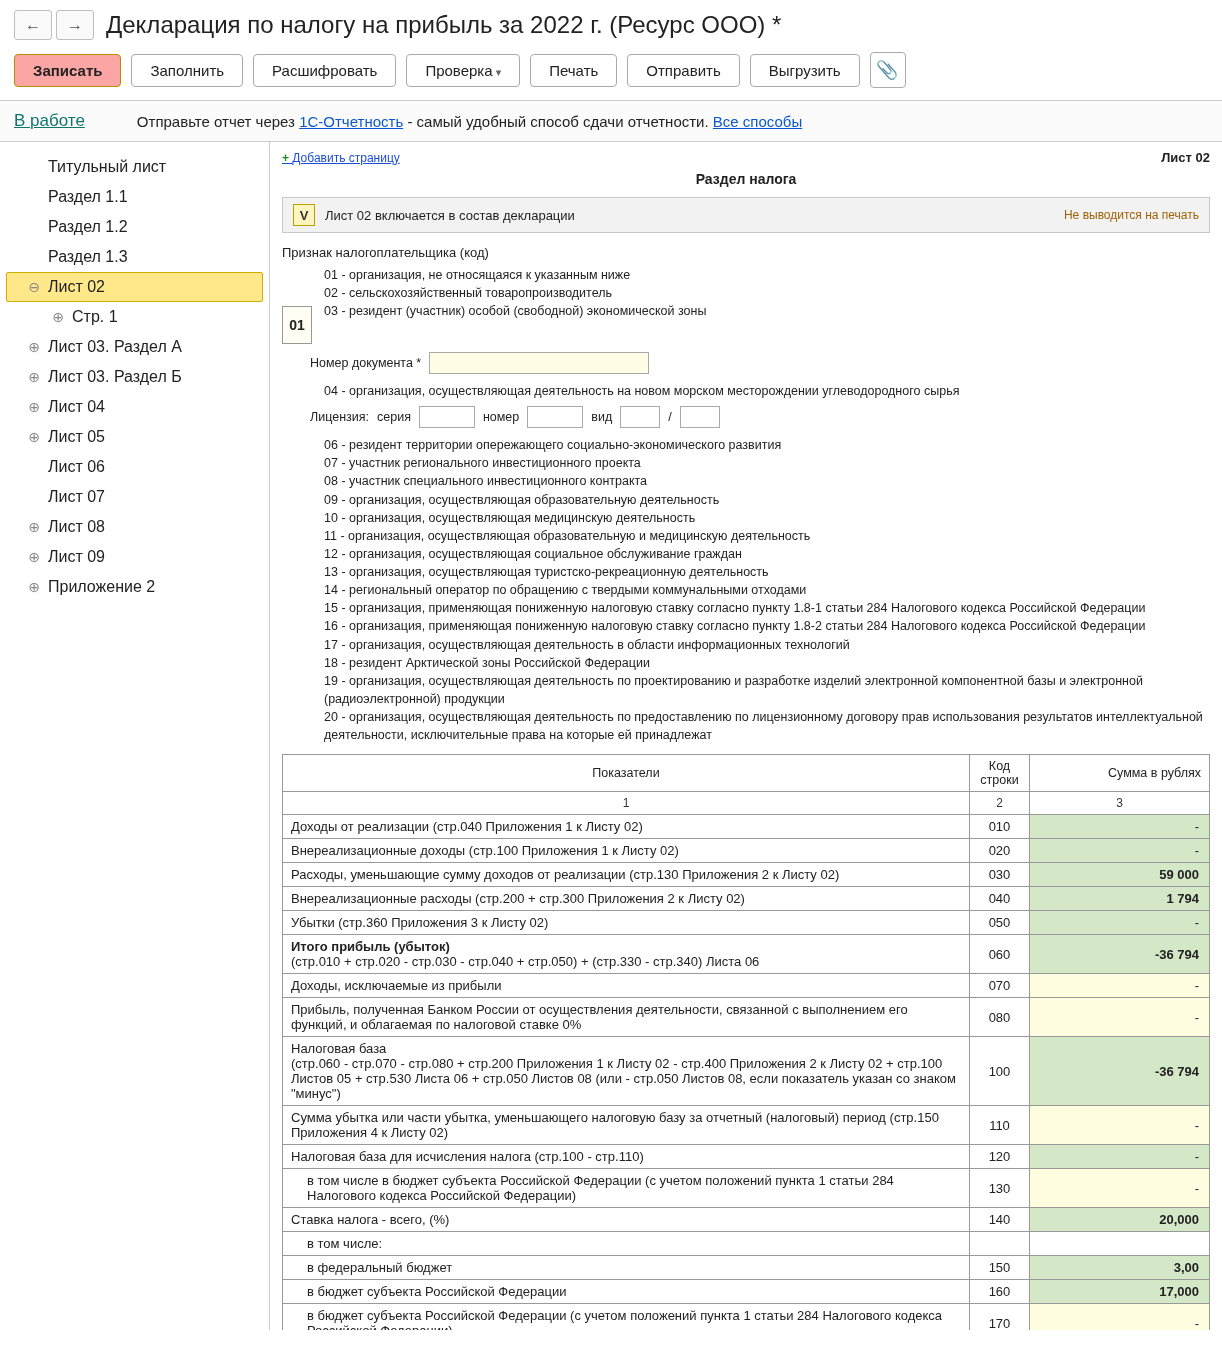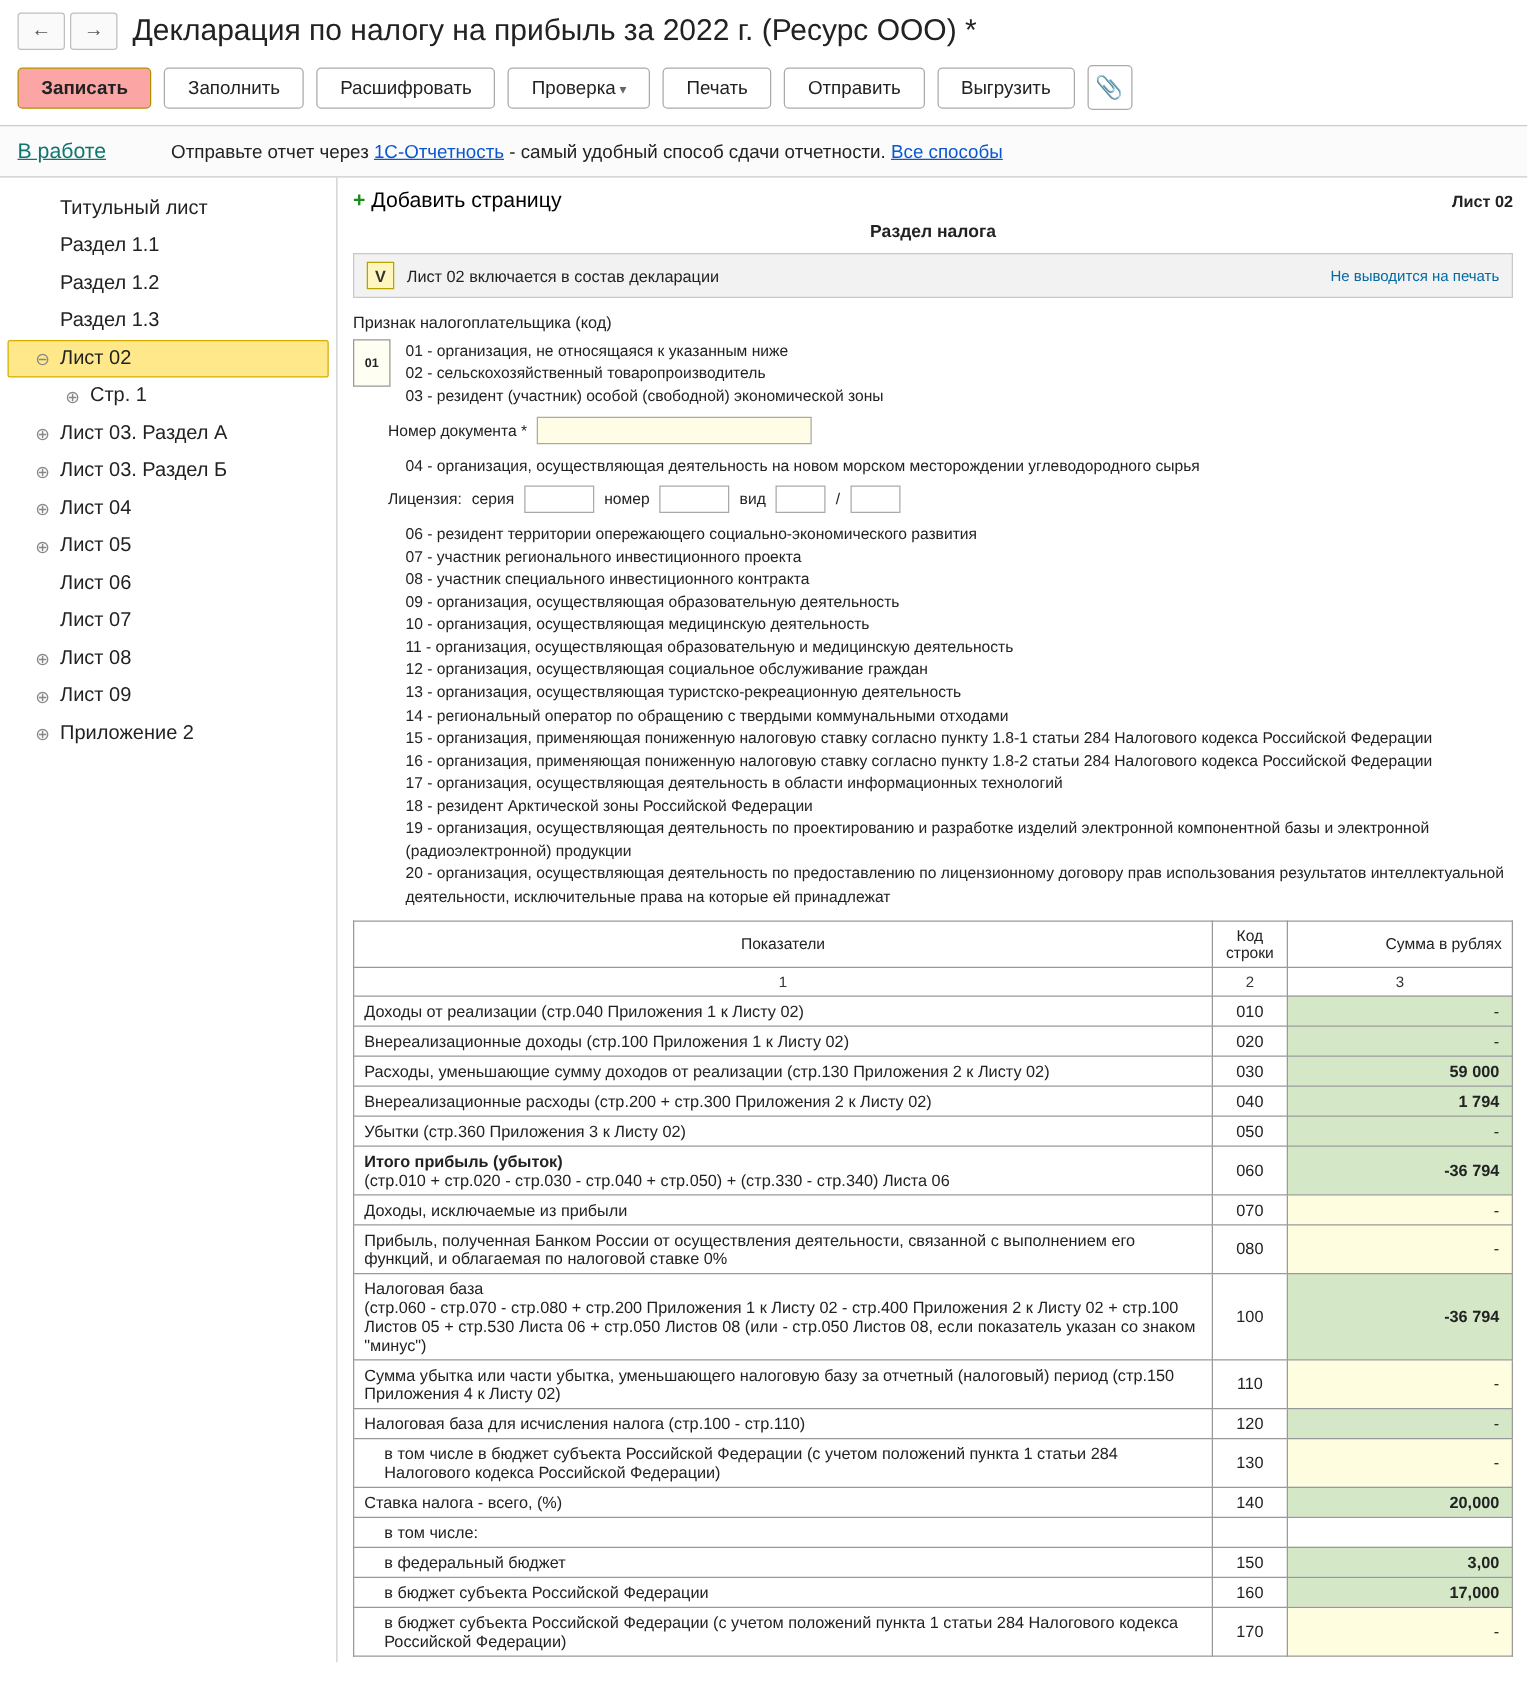--- a/index.html
+++ b/index.html
@@ -49,41 +49,41 @@
   .tree-item.level-2{ padding-left:44px;}
   .tree-item.selected { background:#ffe88a; border:1px solid #d4ad00; padding:5px 7px 5px 19px;}
   .expander {
     width:16px; height:16px; flex:0 0 16px;
     display:inline-flex; align-items:center; justify-content:center;
     color:#888; font-size:14px; cursor:pointer;
   }
   .expander.empty { visibility:hidden;}
   .main { flex:1; overflow:auto; padding:8px 12px 20px 12px; font-size:13px;}
   .main-top { display:flex; align-items:center; justify-content:space-between; margin-bottom:6px;}
-  .add-page { color:#000000; cursor:pointer; font-size:17px;}
+  .add-page { color:#1d4ed8; text-decoration:underline; cursor:pointer; font-size:12px;}
   .add-page::before{content:"+ "; color:#1a8c1a; font-weight:bold;}
   .sheet-label{ font-weight:bold; font-size:13px;}
   .section-title { text-align:center; font-weight:bold; font-size:14px; margin:4px 0 10px;}
   .incl-bar {
     display:flex; align-items:center; justify-content:space-between;
     background:#f2f2f2; border:1px solid #c8c8c8; padding:6px 10px; margin-bottom:12px;
     font-size:13px;
   }
   .incl-left{ display:flex; align-items:center; gap:10px;}
   .chk {
     width:22px; height:22px; border:1px solid #b9a200; background:#fff5bf;
     display:flex; align-items:center; justify-content:center; font-weight:bold; color:#333;
     font-size:13px;
   }
-  .muted { color:#0369a1; font-size:12px;}
+  .muted { color:#a16207; font-size:12px;}
   .code-label { font-size:13px; margin-bottom:6px;}
   .code-row{ display:flex; align-items:flex-start; gap:12px; margin-bottom:8px;}
   .code-box{
     width:30px; height:38px; border:1px solid #999; background:#fffef2;
-    display:flex; align-items:center; justify-content:center; font-weight:bold; font-size:10px;
+    display:flex; align-items:center; justify-content:center; font-weight:bold; font-size:14px;margin-top:40px;
   }
   .codes-list{ font-size:12.5px; line-height:1.45; flex:1;}
   .codes-list .line{ display:block;}
   .inline-field{ display:flex; align-items:center; gap:8px; margin:6px 0 8px 28px; font-size:12.5px;}
   .field-box{ border:1px solid #aaa; background:#fffde6; height:22px;}
   .field-box.wide{ width:220px;}
   .field-box.small{ width:56px;}
   .field-box.xsmall{ width:40px; background:#fff;}
   table.decl{
     border-collapse:collapse; width:100%; margin-top:10px; font-size:13px;

